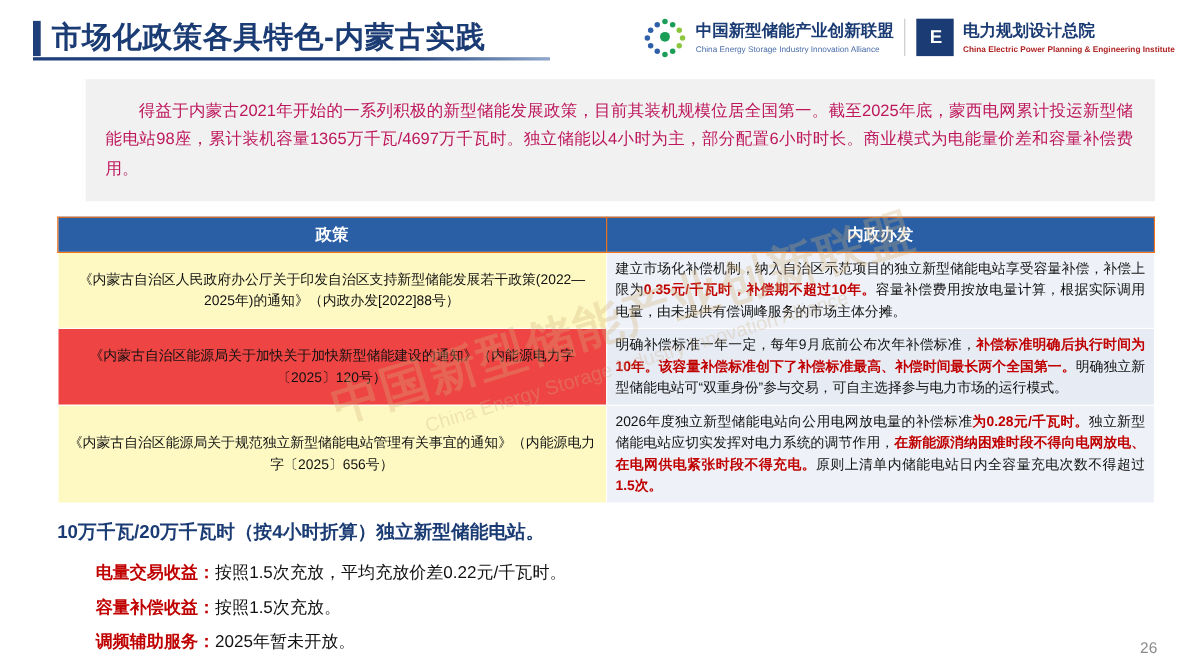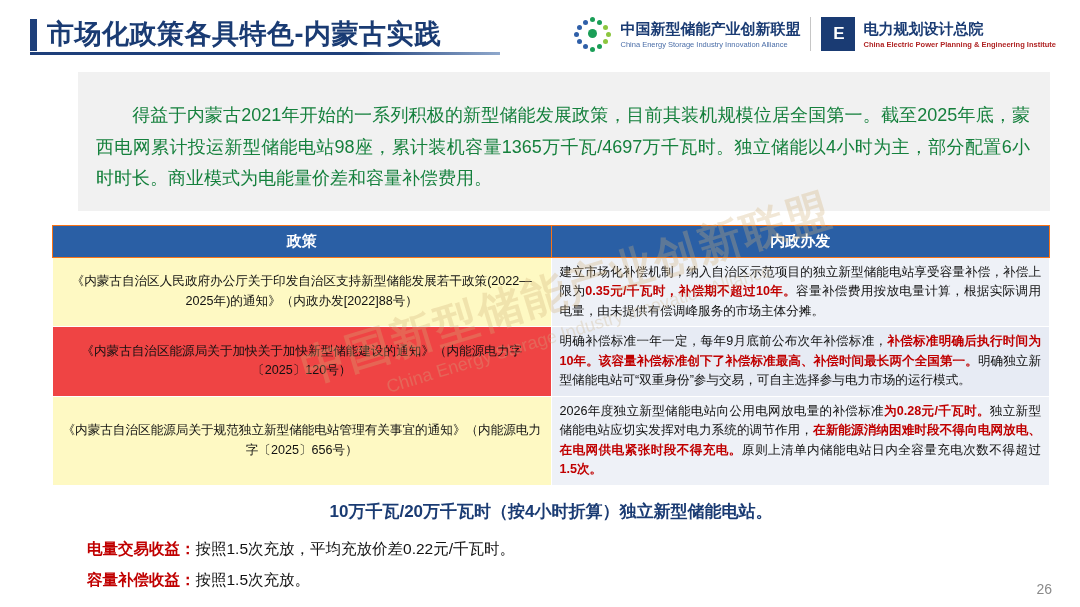--- a/index.html
+++ b/index.html
@@ -20,21 +20,21 @@
     height: 607px;
     box-sizing: border-box;
   }
 
   
   .header {
     position: relative;
     height: 68px;
     display: flex;
     align-items: center;
-    padding: 0 14px 0 30px;
+    padding: 0 2px 0 30px;
   }
   .title-bar {
     display: flex;
     align-items: center;
     position: relative;
     flex: 0 0 auto;
   }
   .title-accent {
     width: 7px;
     height: 32px;
@@ -114,24 +114,24 @@
     align-items: center;
     justify-content: center;
     letter-spacing: -1px;
   }
 
   
   .intro {
     margin: 4px 30px 0 75px;
     background: #f1f1f1;
     border-left: 3px solid #ffffff;
-    padding: 28px 20px 16px 18px;
-    font-size: 18px;
+    padding: 16px 20px 16px 18px;
+    font-size: 15px;
     line-height: 1.75;
-    color: #15803d;
+    color: #be185d;
     text-align: justify;
   }
   .intro .indent { display:inline-block; width: 2em; }
 
   
   .tbl-wrap {
     margin: 14px 30px 0 52px;
   }
   table.policy {
     width: 100%;
@@ -172,21 +172,20 @@
 
   
   .bottom {
     margin: 14px 30px 0 52px;
   }
   .bottom-head {
     font-size: 17px;
     font-weight: bold;
     color: #1a3b73;
     margin-bottom: 10px;
-    text-align: center;
   }
   .bullets {
     margin-left: 35px;
   }
   .bullet-row {
     display: flex;
     align-items: baseline;
     font-size: 15.5px;
     line-height: 2.05;
     color: #111;
@@ -314,20 +313,24 @@
     <div class="bottom-head">10万千瓦/20万千瓦时（按4小时折算）独立新型储能电站。</div>
     <div class="bullets" id="bullets">
         <div class="bullet-row">
           <span class="bullet-label">电量交易收益：</span>
           <span class="bullet-text">按照1.5次充放，平均充放价差0.22元/千瓦时。</span>
         </div>
         <div class="bullet-row">
           <span class="bullet-label">容量补偿收益：</span>
           <span class="bullet-text">按照1.5次充放。</span>
         </div>
+        <div class="bullet-row">
+          <span class="bullet-label">调频辅助服务：</span>
+          <span class="bullet-text">2025年暂未开放。</span>
+        </div>
       </div>
   </div>
 
   <div class="watermark">
     <div class="wm-line1">中国新型储能产业创新联盟</div>
     <div class="wm-line2">China Energy Storage Industry Innovation Alliance</div>
   </div>
 
   <div class="page-num">26</div>
 </div>

